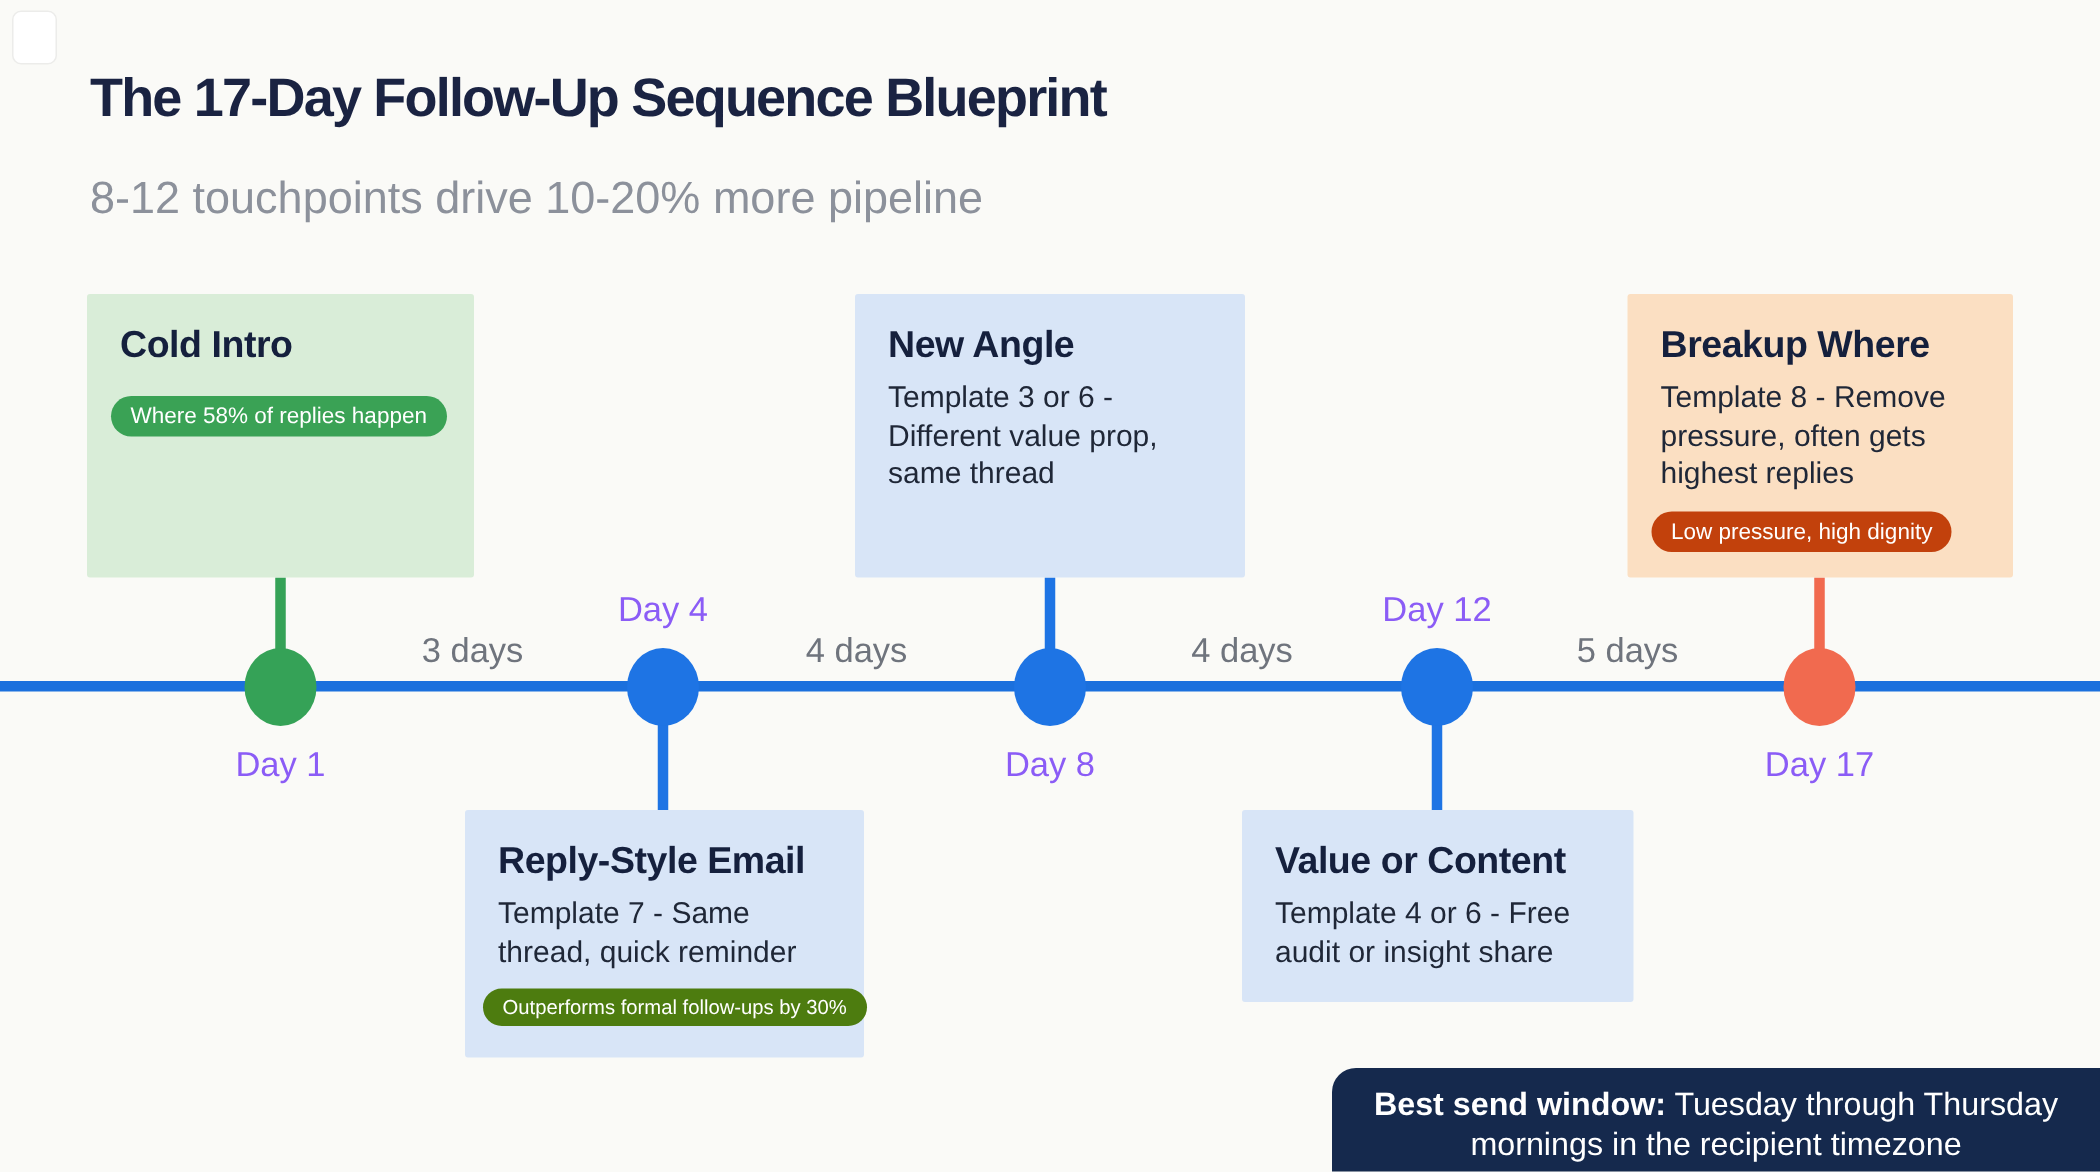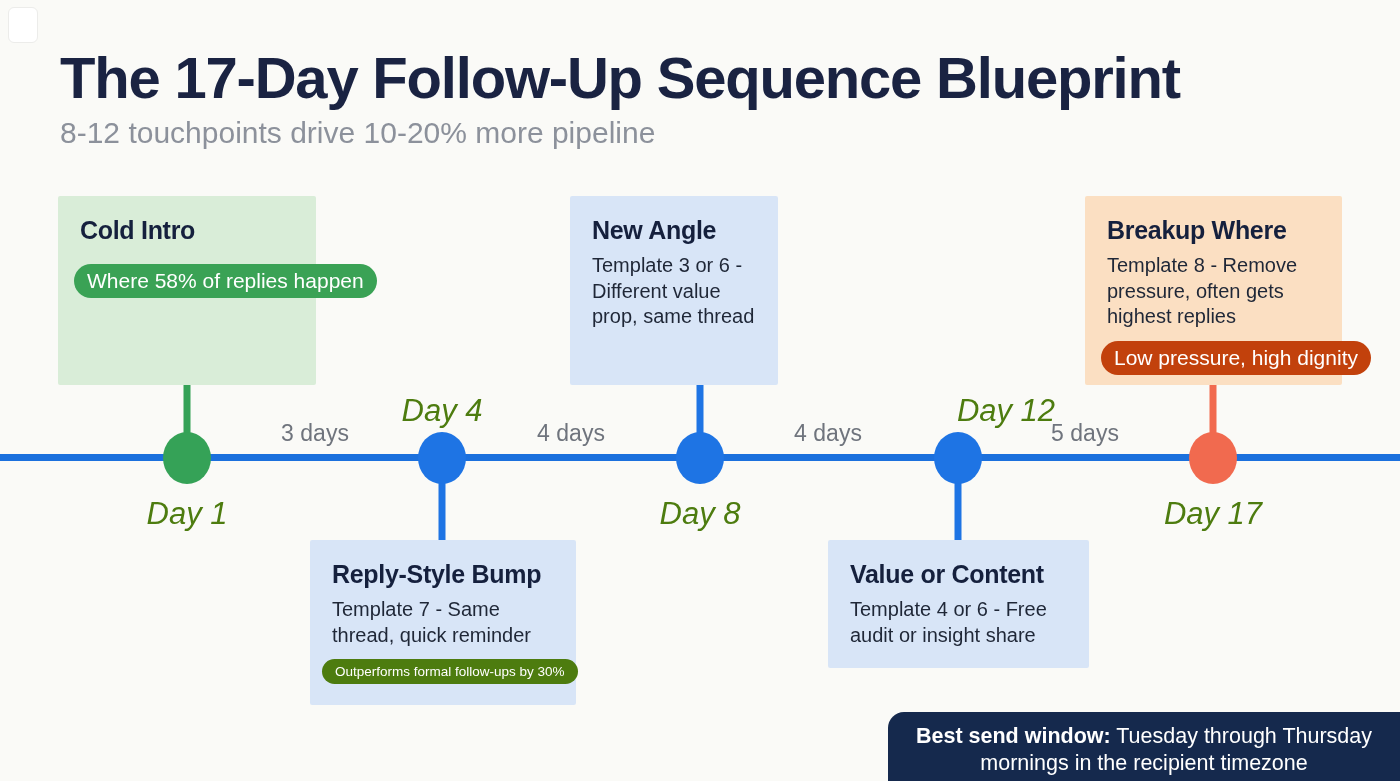--- a/index.html
+++ b/index.html
@@ -13,21 +13,21 @@
 
   
   .corner-chip {
     position: absolute; left: 8px; top: 7px; width: 28px; height: 34px;
     background: #ffffff; border: 1px solid #ececea; border-radius: 6px;
   }
 
   
   .page-title {
     position: absolute; left: 60px; top: 44px;
-    font-size: 58px; font-weight: bold; letter-spacing: -1.2px;
+    font-size: 36px; font-weight: bold; letter-spacing: -1.2px;
     color: #1a2342;
   }
   .page-subtitle {
     position: absolute; left: 60px; top: 116px;
     font-size: 30px; font-weight: 400; color: #8c919b;
   }
 
   
   .timeline-line {
     position: absolute; left: 0; top: 454px; width: 1400px; height: 7px;
@@ -51,28 +51,28 @@
   .connector.blue  { background: #1e74e4; }
   .connector.coral { background: #f16a4f; }
   .conn-day1  { left: 187px;  top: 385px; height: 73px; }
   .conn-day8  { left: 700px;  top: 385px; height: 73px; }
   .conn-day17 { left: 1213px; top: 385px; height: 73px; }
   .conn-day4  { left: 442px;  top: 458px; height: 82px; }
   .conn-day12 { left: 958px;  top: 458px; height: 82px; }
 
   .day-label {
     position: absolute; transform: translateX(-50%);
-    font-size: 31px; color: #4d7c0f; white-space: nowrap; font-style: italic;
+    font-size: 23px; color: #8b5cf6; white-space: nowrap;
   }
   .day-label.below { top: 496px; }
   .day-label.above { top: 393px; }
   .dl-day1  { left: 187px; }
   .dl-day4  { left: 442px; }
   .dl-day8  { left: 700px; }
-  .dl-day12 { left: 958px; margin-left: 48px; }
+  .dl-day12 { left: 958px; }
   .dl-day17 { left: 1213px; }
 
   .gap-label {
     position: absolute; top: 420px; transform: translateX(-50%);
     font-size: 23px; color: #6f747d; white-space: nowrap;
   }
   .gap-1 { left: 315px; }
   .gap-2 { left: 571px; }
   .gap-3 { left: 828px; }
   .gap-4 { left: 1085px; }
@@ -88,28 +88,28 @@
   .card-title {
     font-size: 25px; font-weight: bold; color: #15203d; margin: 0 0 8px 0;
     letter-spacing: -0.3px;
   }
   .card-body {
     font-size: 20px; color: #1f2737; line-height: 1.28; margin: 0;
   }
   .badge {
     display: inline-block; margin-top: 11px; margin-left: -6px;
     border-radius: 999px; padding: 5px 13px;
-    font-size: 21px; color: #ffffff; white-space: nowrap;
+    font-size: 15px; color: #ffffff; white-space: nowrap;
   }
   .badge.green-badge  { background: #3aa255; }
   .badge.blue-badge   { background: #4d7c0f; font-size: 13.5px; margin-left: -10px; }
   .badge.orange-badge { background: #c2410c; }
 
   .card-cold-intro   { left: 58px;   top: 196px; width: 258px; height: 189px; }
-  .card-new-angle    { left: 570px;  top: 196px; width: 208px; height: 189px; }
+  .card-new-angle    { left: 570px;  top: 196px; width: 260px; height: 189px; }
   .card-breakup      { left: 1085px; top: 196px; width: 257px; height: 189px; }
   .card-reply-bump   { left: 310px;  top: 540px; width: 266px; height: 165px; }
   .card-value        { left: 828px;  top: 540px; width: 261px; height: 128px; }
 
   
   .footer-note {
     position: absolute; left: 888px; top: 712px; width: 512px; height: 89px;
     background: #15294d; border-top-left-radius: 16px;
     color: #ffffff; text-align: center; box-sizing: border-box;
     padding: 11px 24px 0 24px; font-size: 21.5px; line-height: 1.25;
@@ -161,21 +161,21 @@
     <p class="card-body">Template 3 or 6 - Different value prop, same thread</p>
   </div>
 
   <div class="card orange-bg card-breakup">
     <div class="card-title">Breakup Where</div>
     <p class="card-body">Template 8 - Remove pressure, often gets highest replies</p>
     <span class="badge orange-badge">Low pressure, high dignity</span>
   </div>
 
   <div class="card blue-bg card-reply-bump">
-    <div class="card-title">Reply-Style Bump</div>
+    <div class="card-title">Reply-Style Email</div>
     <p class="card-body">Template 7 - Same thread, quick reminder</p>
     <span class="badge blue-badge">Outperforms formal follow-ups by 30%</span>
   </div>
 
   <div class="card blue-bg card-value">
     <div class="card-title">Value or Content</div>
     <p class="card-body">Template 4 or 6 - Free audit or insight share</p>
   </div>
 
   <div class="footer-note">

